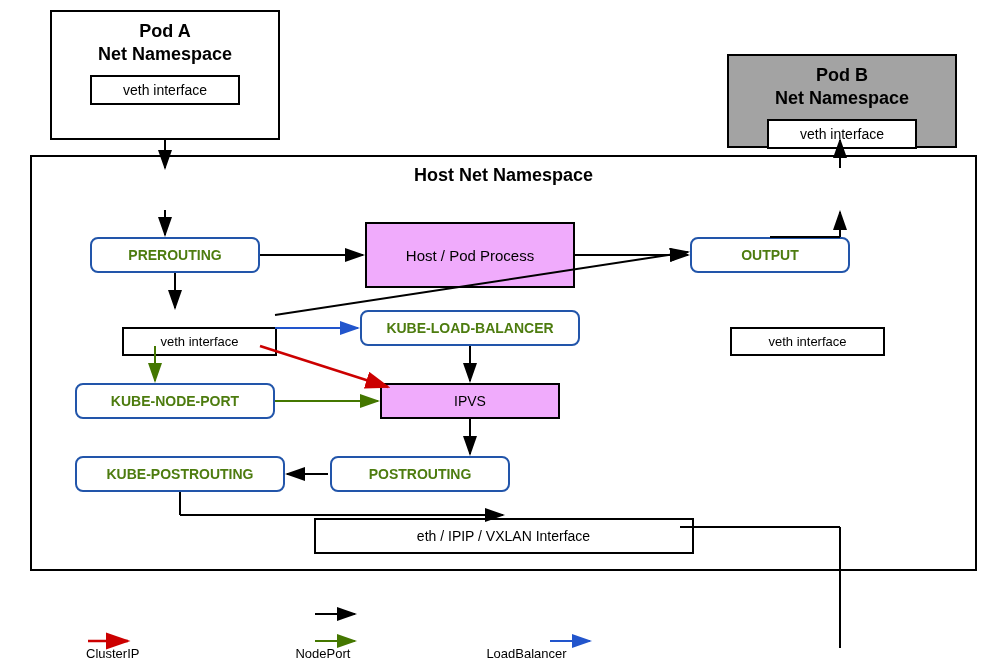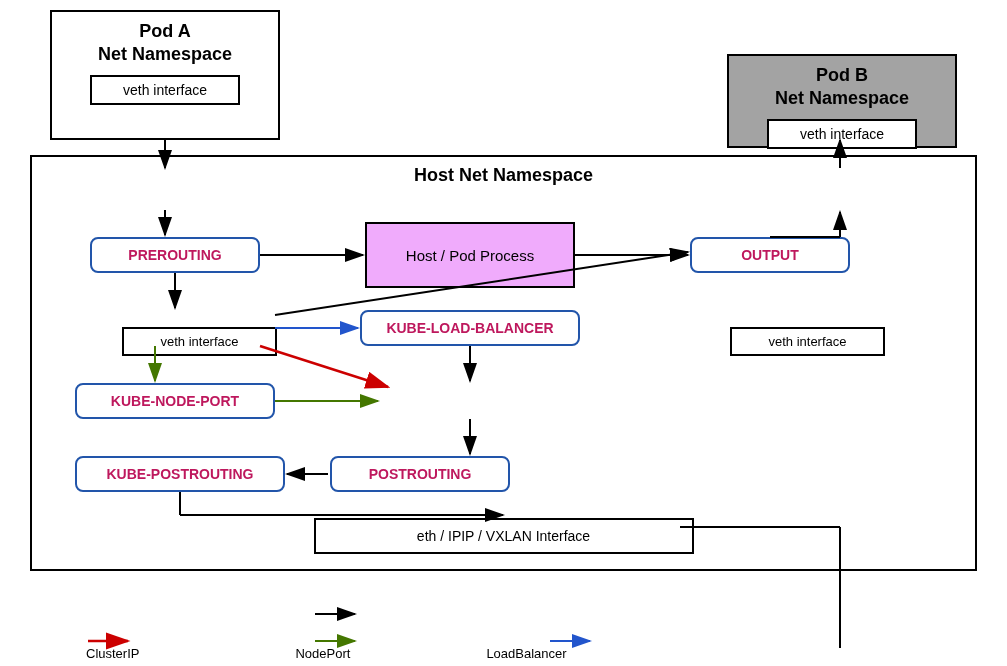--- a/index.html
+++ b/index.html
@@ -110,21 +110,21 @@
 
     
     .iptables-box {
       position: absolute;
       border: 2.5px solid #2255aa;
       border-radius: 8px;
       background: #fff;
       text-align: center;
       font-size: 14px;
       font-weight: bold;
-      color: #be185d;
+      color: #4d7c0f;
       display: flex;
       align-items: center;
       justify-content: center;
       padding: 4px 10px;
     }
 
     
     .plain-box {
       position: absolute;
       border: 2px solid #000;
@@ -195,20 +195,23 @@
   </div>
 
   <div class="iptables-box" style="top:310px; left:360px; width:220px; height:36px;">
     <span>KUBE-LOAD-BALANCER</span>
   </div>
 
   <div class="iptables-box" style="top:237px; left:690px; width:160px; height:36px;">
     <span>OUTPUT</span>
   </div>
 
+  <div class="plain-box" style="top:383px; left:380px; width:180px; height:36px;">
+    <span>IPVS</span>
+  </div>
 
   <div class="iptables-box" style="top:456px; left:330px; width:180px; height:36px;">
     <span>POSTROUTING</span>
   </div>
 
   <div class="plain-box" style="top:222px; left:365px; width:210px; height:66px; font-size:15px;">
     <span>Host / Pod Process</span>
   </div>
 
   <svg class="arrows">

